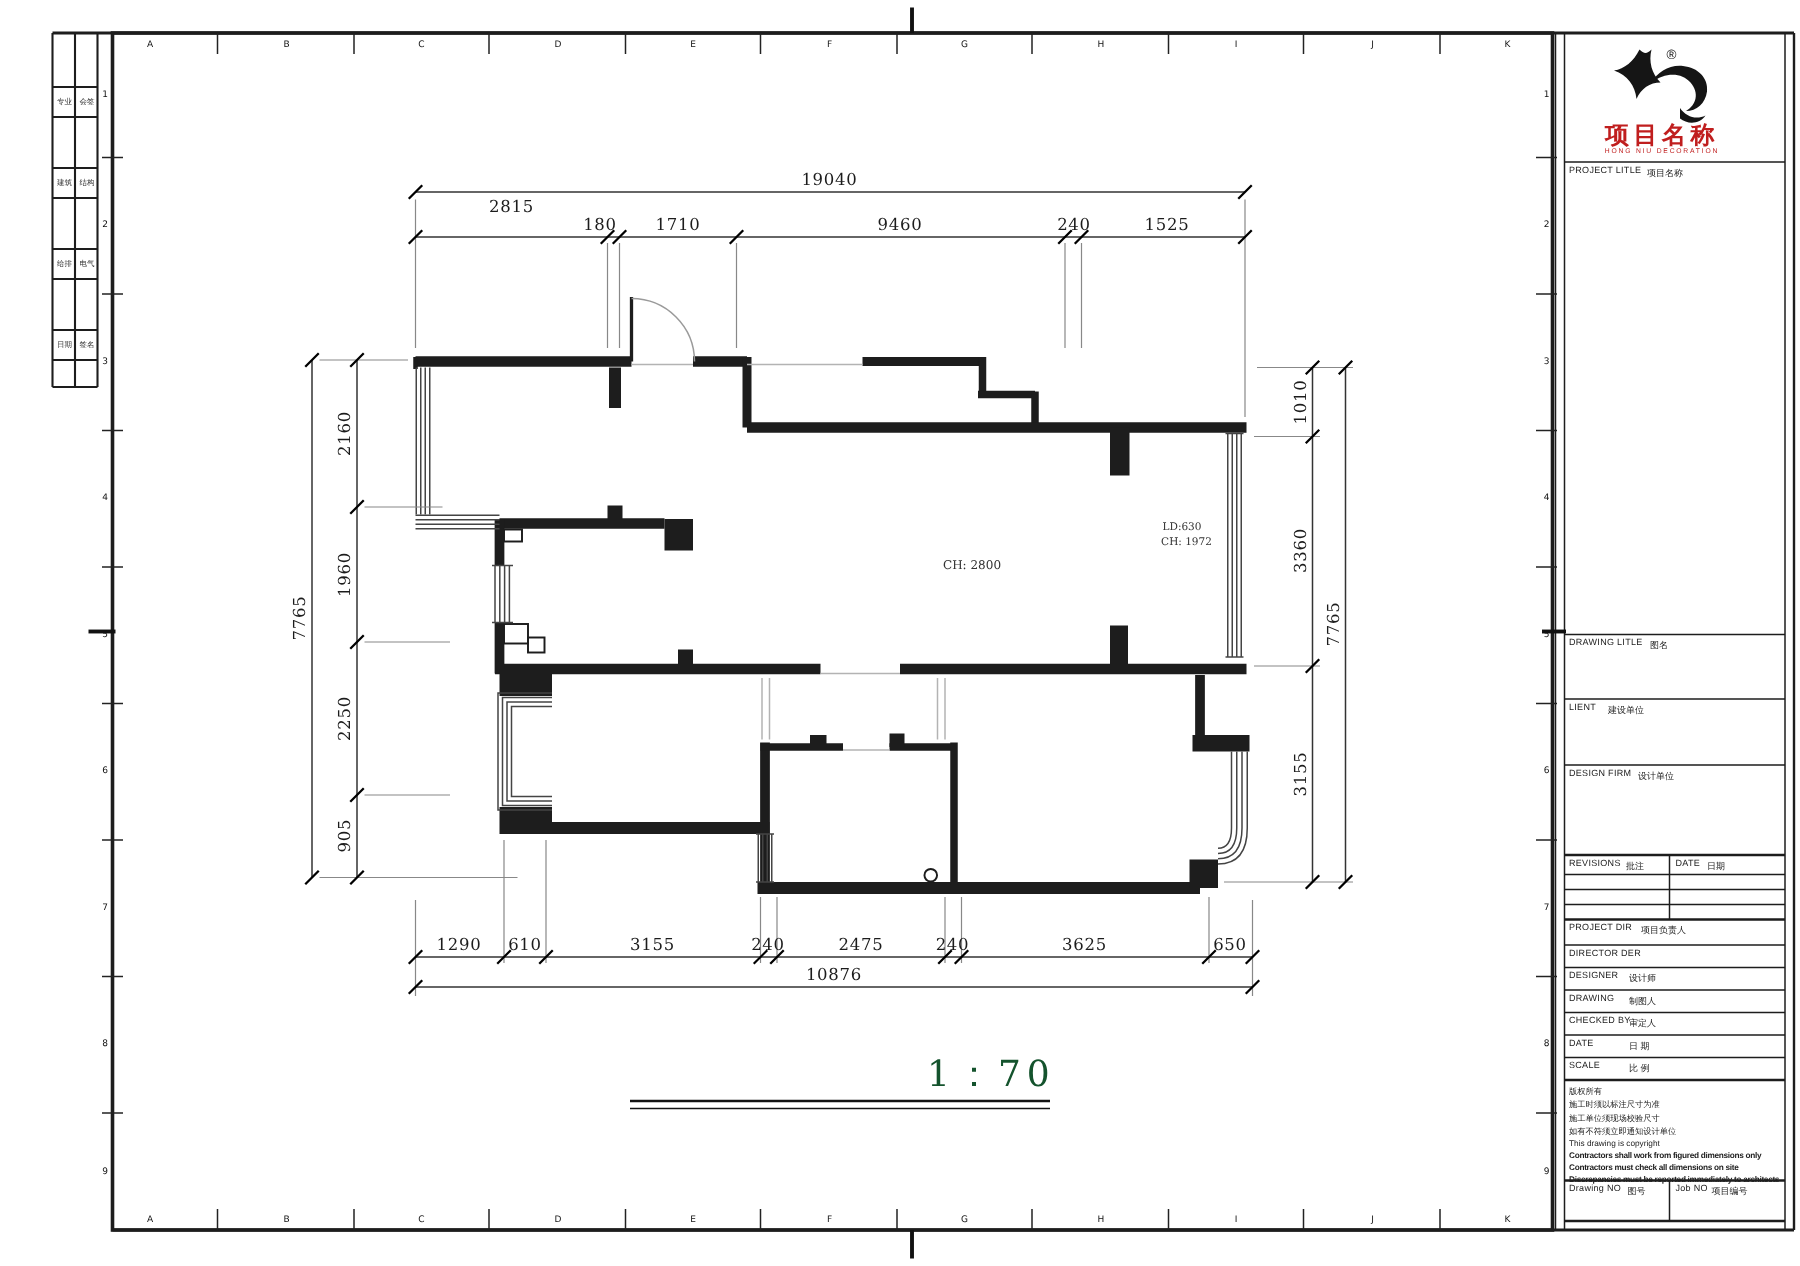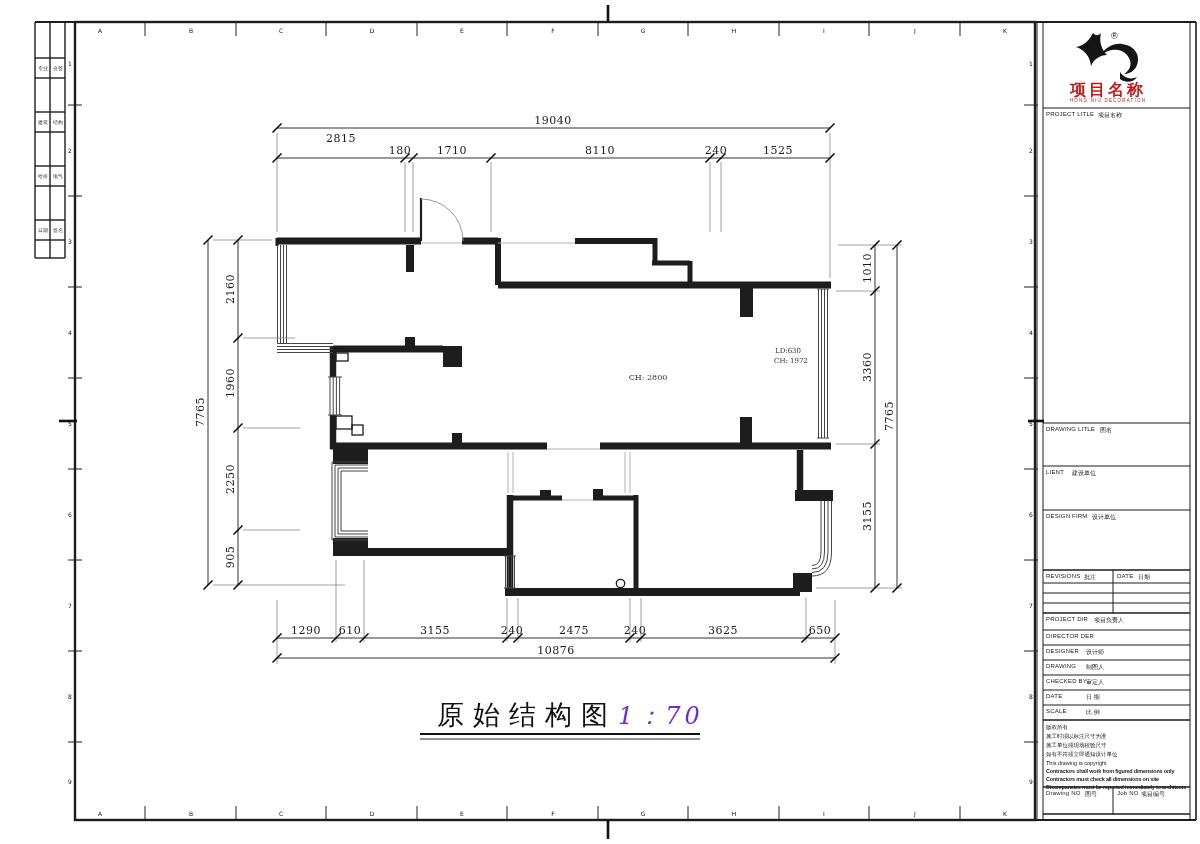--- a/index.html
+++ b/index.html
@@ -6,21 +6,21 @@
   #sheet{position:relative;width:1200px;height:844px;background:#ffffff;overflow:hidden;
          font-family:"Liberation Sans",sans-serif;}
   #lines{position:absolute;left:0;top:0;}
   .t{position:absolute;white-space:nowrap;color:#1c1c1c;}
   .dim{font-family:"DejaVu Serif",serif;font-size:11px;transform:translate(-50%,-50%);letter-spacing:.5px;}
   .rot{transform:translate(-50%,-50%) rotate(-90deg);}
   .plan-lbl{font-family:"DejaVu Serif",serif;font-size:8px;color:#333;transform:translate(-50%,-50%);}
   .grid-ref{font-family:"DejaVu Sans",sans-serif;font-size:6px;color:#111;transform:translate(-50%,-50%);}
   .strip-lbl{font-family:"Liberation Sans",sans-serif;font-size:5px;color:#333;transform:translate(-50%,-50%);}
   .title-cn{font-family:"DejaVu Serif",serif;font-size:27px;letter-spacing:9px;color:#111;}
-  .title-scale{font-family:"DejaVu Serif",serif;font-size:24px;letter-spacing:4px;color:#6d28d9;font-style:italic;}
+  .title-scale{font-family:"DejaVu Serif",serif;font-size:24px;letter-spacing:4px;color:#14532d;}
   .tb{font-size:6px;color:#222;letter-spacing:.2px;}
   .tb-cn{font-size:6px;color:#222;}
   .brand{font-size:16px;font-weight:bold;color:#c01e1e;letter-spacing:3px;transform:translate(-50%,0);}
   .brand-en{font-size:4.5px;color:#c01e1e;letter-spacing:1.2px;transform:translate(-50%,0);}
   .note{font-size:5.5px;color:#222;}
   .note.b{font-weight:bold;letter-spacing:-.2px;}
 </style>
 </head>
 <body>
 
@@ -356,21 +356,21 @@
 <span class="t strip-lbl" style="left:58px;top:122px">结构</span>
 <span class="t strip-lbl" style="left:43px;top:176px">给排</span>
 <span class="t strip-lbl" style="left:58px;top:176px">电气</span>
 <span class="t strip-lbl" style="left:43px;top:230px">日期</span>
 <span class="t strip-lbl" style="left:58px;top:230px">签名</span>
 
 <span class="t dim" style="left:553px;top:120px">19040</span>
 <span class="t dim" style="left:341px;top:138px">2815</span>
 <span class="t dim" style="left:400px;top:150px">180</span>
 <span class="t dim" style="left:452px;top:150px">1710</span>
-<span class="t dim" style="left:600px;top:150px">8110</span>
+<span class="t dim" style="left:600px;top:150px">9460</span>
 <span class="t dim" style="left:716px;top:150px">240</span>
 <span class="t dim" style="left:778px;top:150px">1525</span>
 
 <span class="t dim" style="left:306px;top:630px">1290</span>
 <span class="t dim" style="left:350px;top:630px">610</span>
 <span class="t dim" style="left:435px;top:630px">3155</span>
 <span class="t dim" style="left:512px;top:630px">240</span>
 <span class="t dim" style="left:574px;top:630px">2475</span>
 <span class="t dim" style="left:635px;top:630px">240</span>
 <span class="t dim" style="left:723px;top:630px">3625</span>
@@ -385,21 +385,20 @@
 
 <span class="t dim rot" style="left:867px;top:268px">1010</span>
 <span class="t dim rot" style="left:867px;top:367px">3360</span>
 <span class="t dim rot" style="left:867px;top:516px">3155</span>
 <span class="t dim rot" style="left:889px;top:416px">7765</span>
 
 <span class="t plan-lbl" style="left:648px;top:377px">CH: 2800</span>
 <span class="t plan-lbl" style="left:788px;top:351px;font-size:7px">LD:630</span>
 <span class="t plan-lbl" style="left:791px;top:361px;font-size:7px">CH: 1972</span>
 
-<span class="t title-cn" style="left:437px;top:697px">原始结构图</span>
 <span class="t title-scale" style="left:618px;top:700px">1：70</span>
 
 <span class="t" style="left:1111px;top:31px;font-size:9px;color:#111">®</span>
 <span class="t brand" style="left:1108px;top:80px">项目名称</span>
 <span class="t brand-en" style="left:1108px;top:98px">HONG NIU DECORATION</span>
 
 <span class="t tb" style="left:1046px;top:111px">PROJECT LITLE</span>
 <span class="t tb-cn" style="left:1098px;top:111px">项目名称</span>
 <span class="t tb" style="left:1046px;top:426px">DRAWING LITLE</span>
 <span class="t tb-cn" style="left:1100px;top:426px">图名</span>

